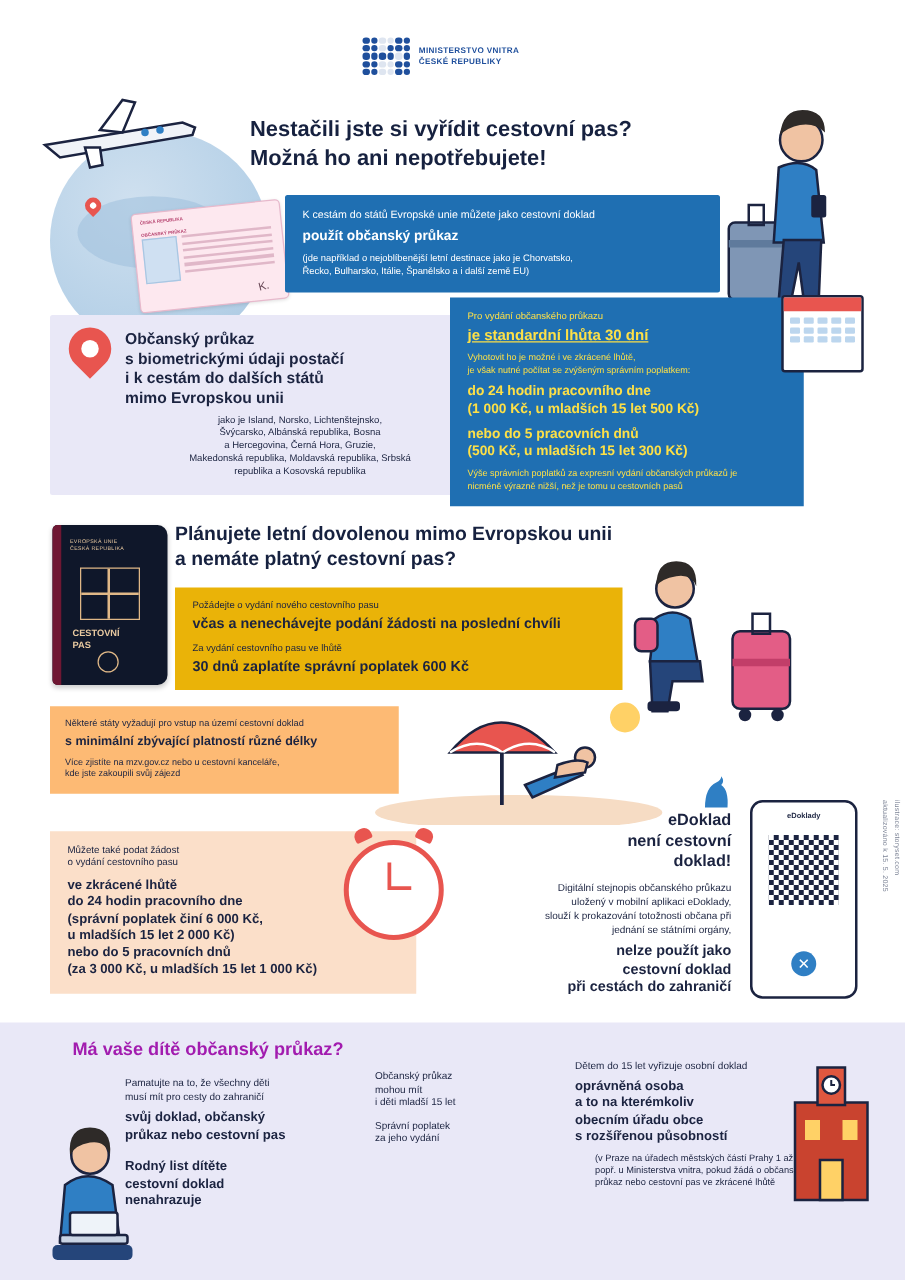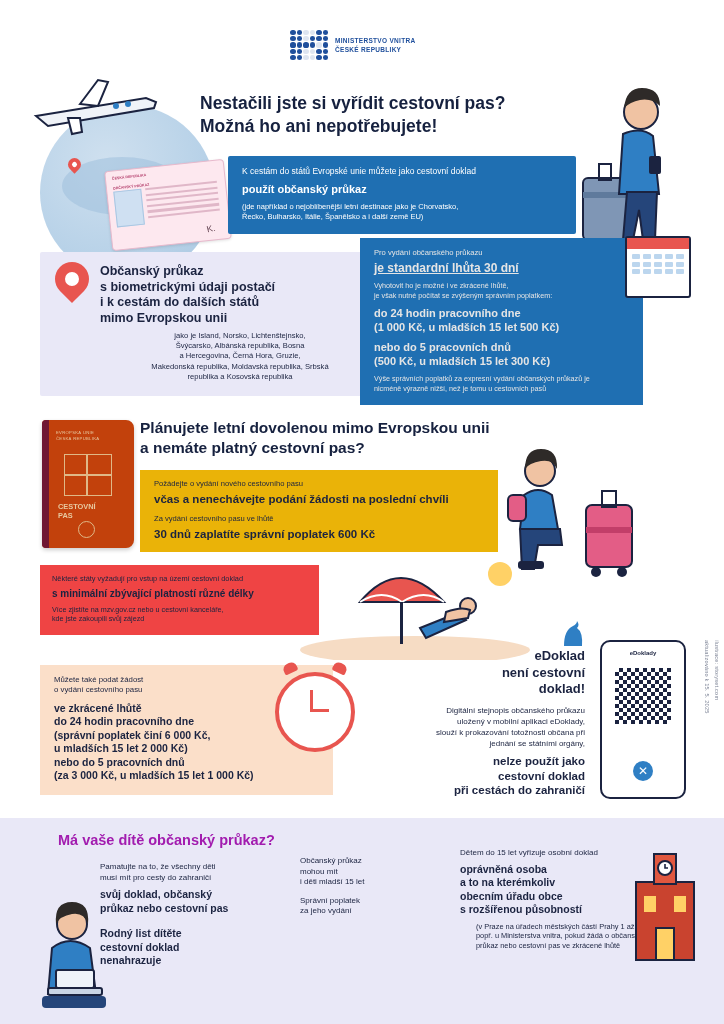--- a/index.html
+++ b/index.html
@@ -50,53 +50,53 @@
   .man{position:absolute;left:565px;top:60px;width:120px;height:200px;}
 
   
   .card-lilac{position:absolute;left:40px;top:252px;width:280px;background:#e9e8f7;border-radius:2px;padding:12px 14px 14px 60px;}
   .card-lilac .t1{font-size:12.5px;line-height:15.5px;font-weight:bold;color:#1b2340;}
   .card-lilac .t2{font-size:7.6px;line-height:10.2px;margin-top:5px;color:#1b2340;}
   .big-pin{position:absolute;left:55px;top:262px;width:34px;height:46px;}
   .big-pin .p{width:34px;height:34px;border-radius:50% 50% 50% 0;transform:rotate(-45deg);background:#e8554f;}
   .big-pin .p:after{content:"";position:absolute;left:10px;top:10px;width:14px;height:14px;border-radius:50%;background:#fff;}
 
-  .card-blue2{position:absolute;left:360px;top:238px;width:255px;background:#1f6fb2;color:#e5e5e5;padding:10px 14px 12px 14px;}
+  .card-blue2{position:absolute;left:360px;top:238px;width:255px;background:#1f6fb2;color:#fde047;padding:10px 14px 12px 14px;}
   .card-blue2 .a{font-size:7.6px;line-height:10px;}
   .card-blue2 .b{font-size:12px;line-height:15px;font-weight:bold;margin-top:3px;text-decoration:underline;}
   .card-blue2 .c{font-size:7.2px;line-height:9.6px;margin-top:5px;}
   .card-blue2 .d{font-size:11px;line-height:14px;font-weight:bold;margin-top:6px;}
   .card-blue2 .e{font-size:7.2px;line-height:9.6px;margin-top:6px;}
 
   .calendar{position:absolute;left:625px;top:236px;width:62px;height:58px;background:#fff;border:2px solid #1b2340;border-radius:3px;}
   .calendar .top{height:11px;background:#e8554f;}
   .calendar .dots{display:grid;grid-template-columns:repeat(5,1fr);gap:2.6px;padding:5px 5px;}
   .calendar .dots i{height:5px;background:#bcd6ee;display:block;border-radius:1px;}
 
   
   .h2{position:absolute;left:140px;top:418px;width:460px;font-size:15.5px;line-height:20px;font-weight:bold;color:#16213f;}
-  .passport{position:absolute;left:42px;top:420px;width:92px;height:128px;background:#c2410c;border-radius:4px 8px 8px 4px;box-shadow:0 2px 4px rgba(0,0,0,.2);}
+  .passport{position:absolute;left:42px;top:420px;width:92px;height:128px;background:#0f172a;border-radius:4px 8px 8px 4px;box-shadow:0 2px 4px rgba(0,0,0,.2);}
   .passport .pl{position:absolute;left:0;top:0;bottom:0;width:7px;background:#6f1733;border-radius:4px 0 0 4px;}
   .passport .ptxt{position:absolute;left:14px;top:10px;font-size:4.2px;color:#e8c9a0;line-height:6px;letter-spacing:.3px;}
   .passport .emb{position:absolute;left:22px;top:34px;width:46px;height:40px;border:1.6px solid #e0b887;}
   .passport .emb:before,.passport .emb:after{content:"";position:absolute;background:#e0b887;}
   .passport .emb:before{left:21px;top:0;width:1.6px;height:40px;}
   .passport .emb:after{left:0;top:19px;width:46px;height:1.6px;}
   .passport .pname{position:absolute;left:16px;top:82px;font-size:7.4px;color:#e8c9a0;font-weight:bold;line-height:9px;}
   .passport .seal{position:absolute;left:36px;bottom:10px;width:15px;height:15px;border:1.4px solid #e0b887;border-radius:50%;}
 
   .card-pink{position:absolute;left:140px;top:470px;width:330px;background:#eab308;padding:9px 14px 11px 14px;}
   .card-pink .a{font-size:7.6px;line-height:10px;}
   .card-pink .b{font-size:11.5px;line-height:14.5px;font-weight:bold;margin-top:3px;}
   .card-pink .c{font-size:7.6px;line-height:10px;margin-top:7px;}
   .card-pink .d{font-size:11.5px;line-height:14.5px;font-weight:bold;margin-top:3px;}
 
   .woman-suitcase{position:absolute;left:490px;top:435px;width:165px;height:145px;}
 
-  .card-pink2{position:absolute;left:40px;top:565px;width:255px;background:#ef4444;padding:9px 12px 11px 12px;}
+  .card-pink2{position:absolute;left:40px;top:565px;width:255px;background:#fdba74;padding:9px 12px 11px 12px;}
   .card-pink2 .a{font-size:7.4px;line-height:9.8px;}
   .card-pink2 .b{font-size:10px;line-height:13px;font-weight:bold;margin-top:3px;}
   .card-pink2 .c{font-size:7.2px;line-height:9.6px;margin-top:5px;}
 
   .beach{position:absolute;left:300px;top:550px;width:230px;height:110px;}
 
   
   .card-peach{position:absolute;left:40px;top:665px;width:265px;background:#fbdfc9;padding:10px 14px 12px 14px;}
   .card-peach .a{font-size:7.8px;line-height:10.4px;}
   .card-peach .b{font-size:10.5px;line-height:13.5px;font-weight:bold;margin-top:6px;}

